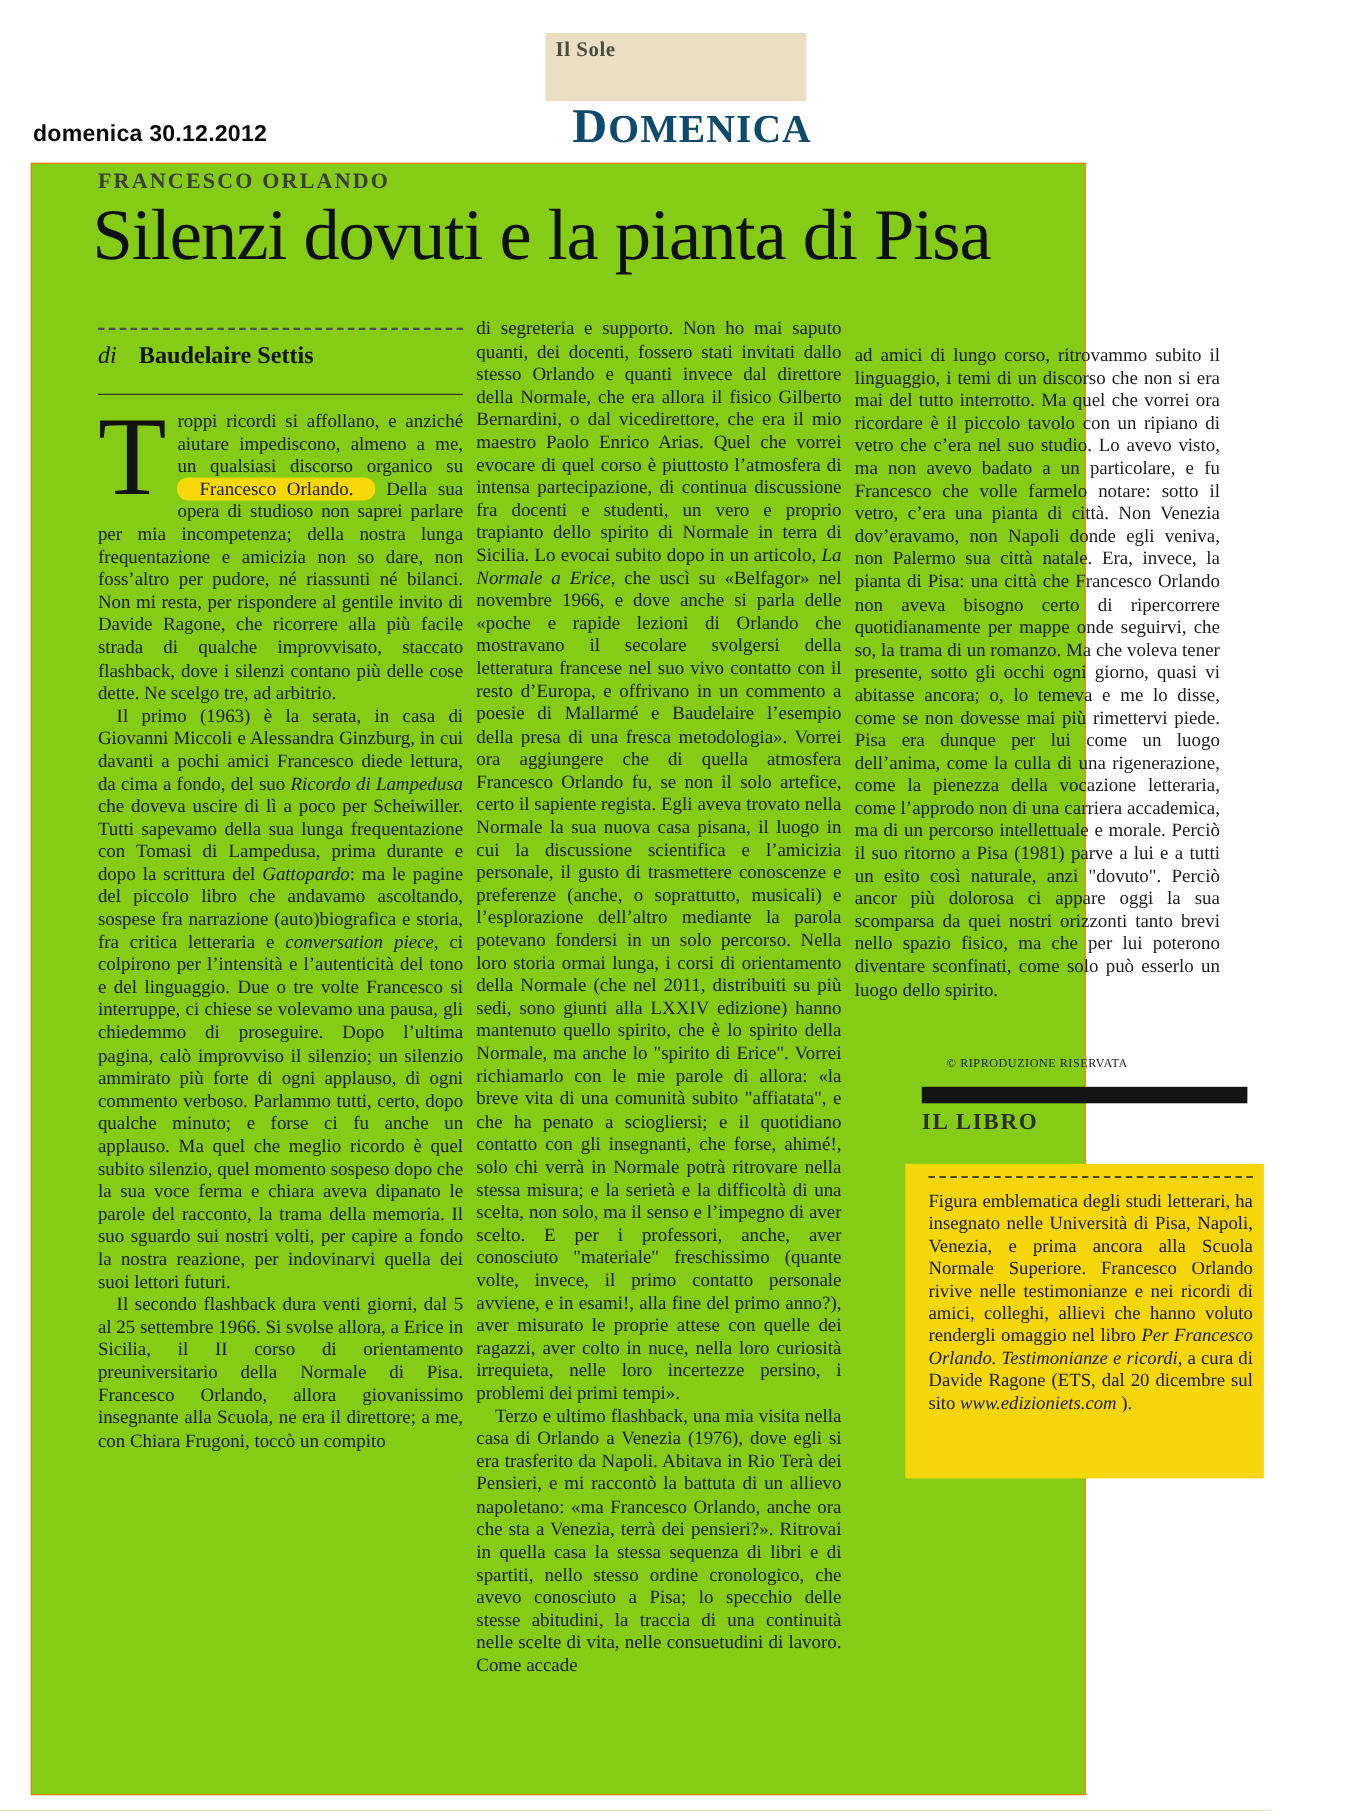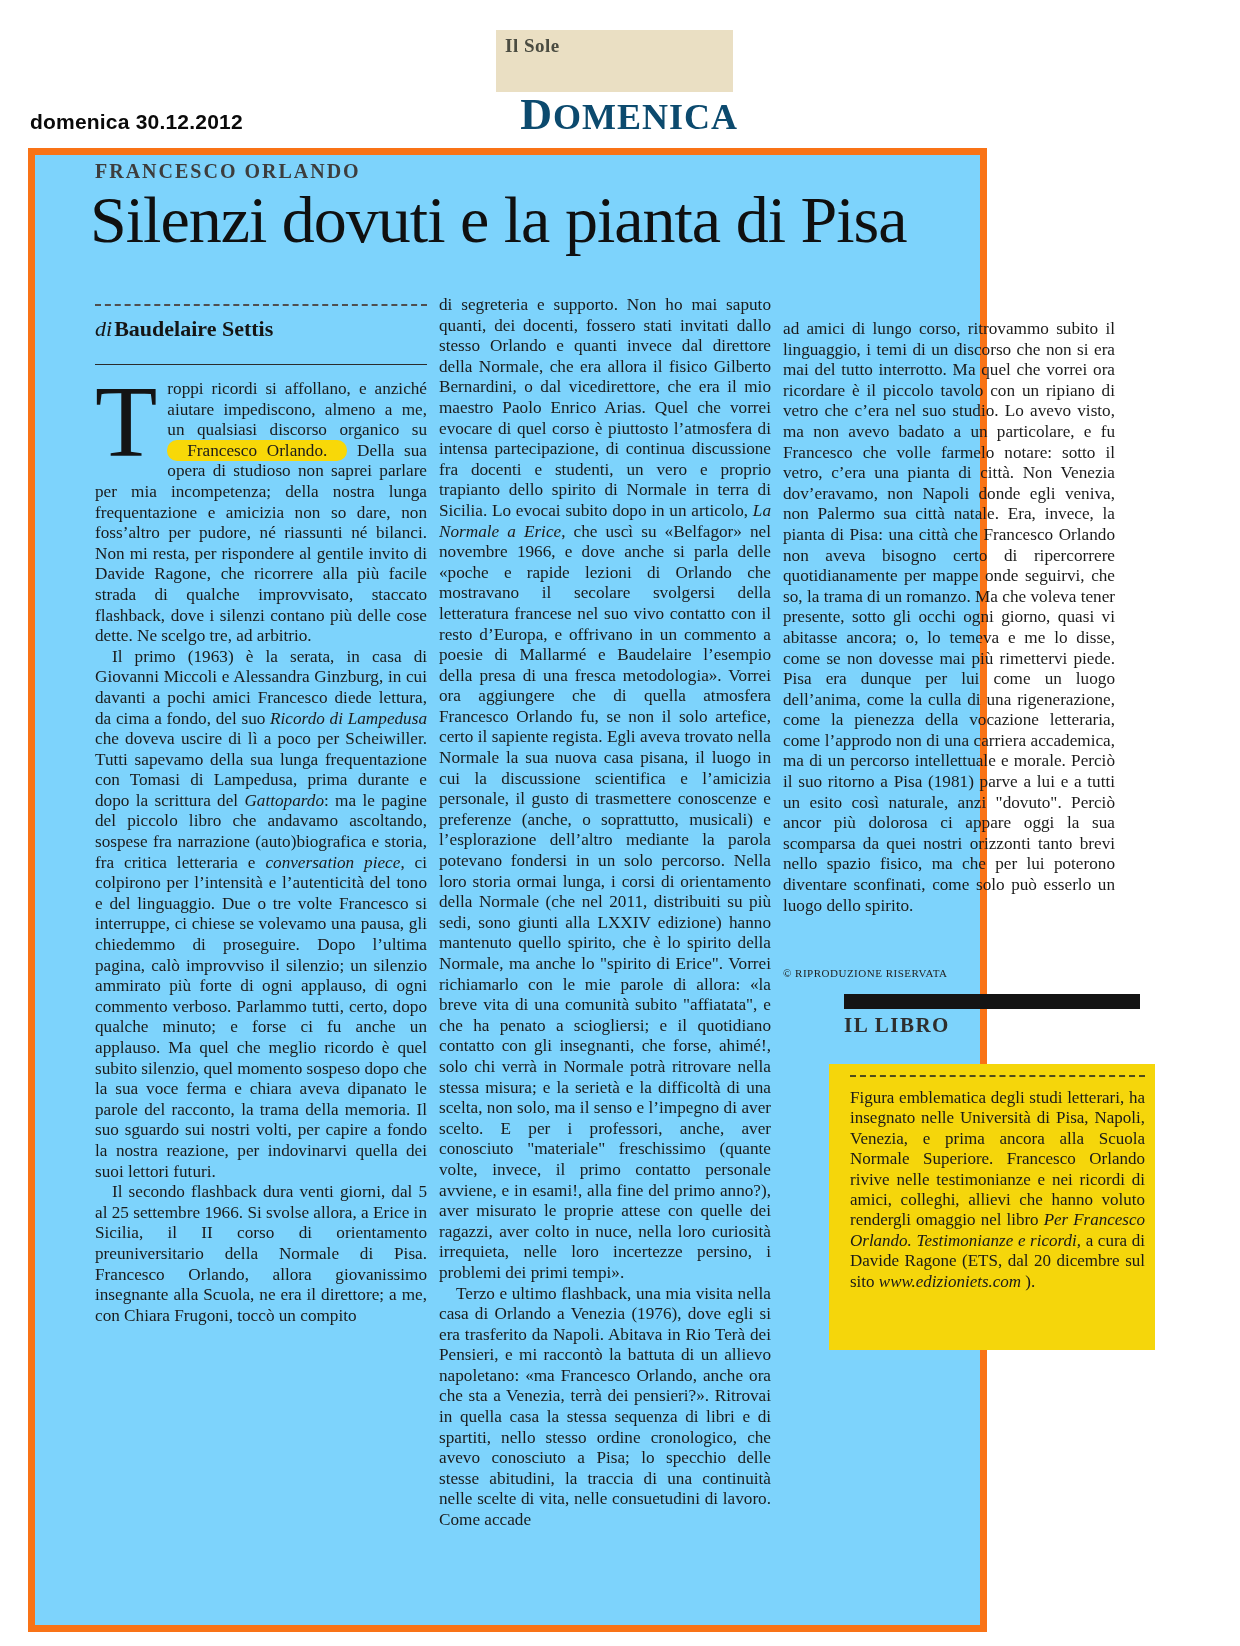--- a/index.html
+++ b/index.html
@@ -37,33 +37,33 @@
   }
   .domenica{
     left:497px;top:91px;width:241px;text-align:right;display:block;
     font-weight:bold;font-size:36px;color:#0c4a6e;letter-spacing:1px;line-height:1.1;
   }
   .domenica::first-letter{font-size:44px;}
 
   
   .frame{
     left:28px;top:148px;width:959px;height:1484px;
-    border:7px solid #f97316;background:#7dd3fc;
+    border:1px solid #f97316;background:#84cc16;
   }
   .kicker{
     left:60px;top:5px;font-weight:bold;font-size:20px;letter-spacing:2px;color:#3d3d3d;
   }
   .headline{
     left:55px;top:30px;font-size:66px;line-height:1.05;color:#101010;
     letter-spacing:-1px;white-space:nowrap;
   }
 
   .rule-dashed{left:60px;top:149px;width:332px;border-top:2px dashed #4f4f4f;height:0;}
   .byline{left:60px;top:161px;width:332px;font-size:22px;color:#151515;}
-  .byline .prefix{font-style:italic;margin-right:2px;}
+  .byline .prefix{font-style:italic;margin-right:20px;}
   .byline .name{font-weight:bold;}
   .rule-solid{left:60px;top:209px;width:332px;border-top:1.5px solid #2b2b2b;height:0;}
 
   .bodycol{
     width:332px;font-size:17.2px;line-height:20.6px;text-align:justify;
     color:#1b1b1b;overflow:hidden;hyphens:auto;-webkit-hyphens:auto;
   }
   .col1{left:60px;top:224px;height:1048px;}
   .col2{left:404px;top:140px;height:1332px;}
   .col3{left:748px;top:140px;height:668px;margin-top:24px;}
@@ -75,21 +75,21 @@
     margin:2px 10px 0 0;color:#141414;
   }
   .seg-i{font-style:italic;}
   .seg-hl{
     background:var(--highlight-yellow);
     border-radius:10px;padding:1px 20px;
     -webkit-box-decoration-break:clone;box-decoration-break:clone;
   }
 
   .copyright{
-    left:748px;top:812px;width:332px;text-align:left;
+    left:748px;top:812px;width:332px;text-align:center;
     font-size:11px;letter-spacing:.5px;color:#222;
   }
 
   
   .libro-bar{left:809px;top:839px;width:296px;height:15px;background:#141414;}
   .libro-heading{
     left:809px;top:858px;font-weight:bold;font-size:21px;letter-spacing:1.5px;color:#2e2e2e;
   }
   .libro-box{
     left:794px;top:909px;width:326px;height:286px;

